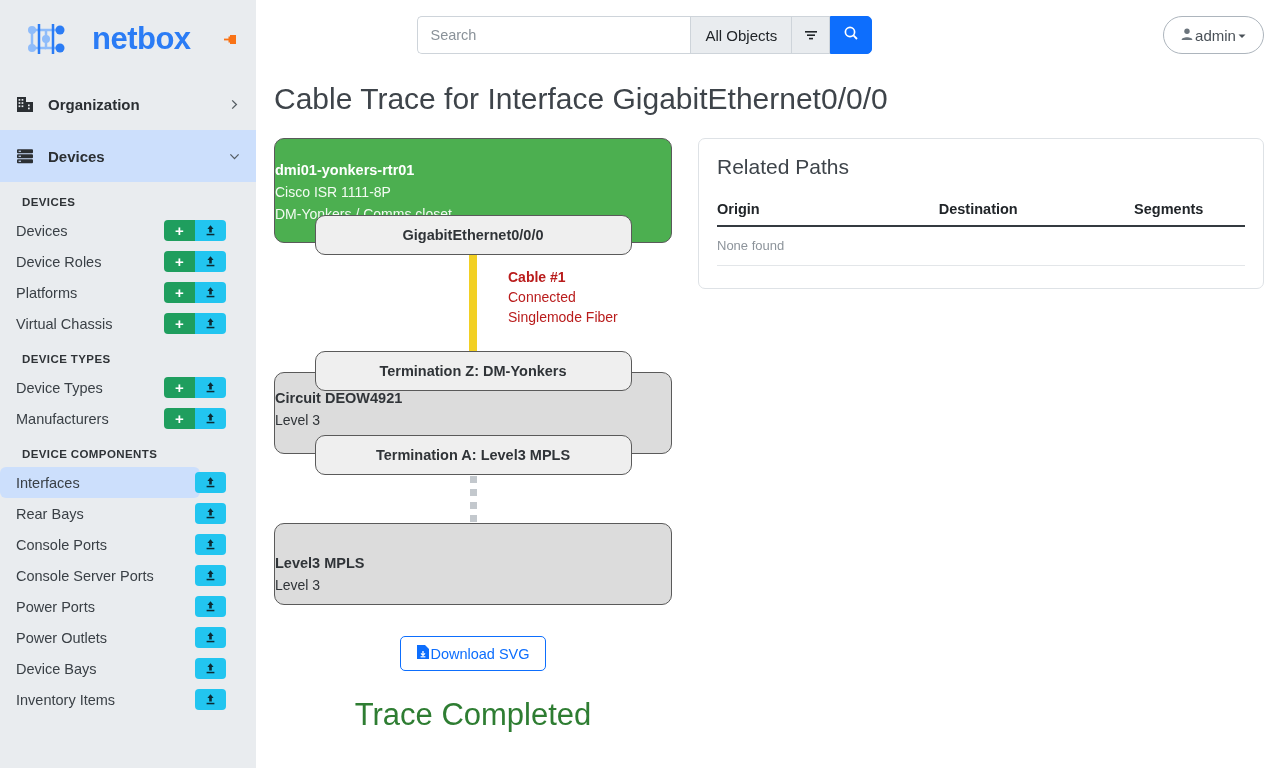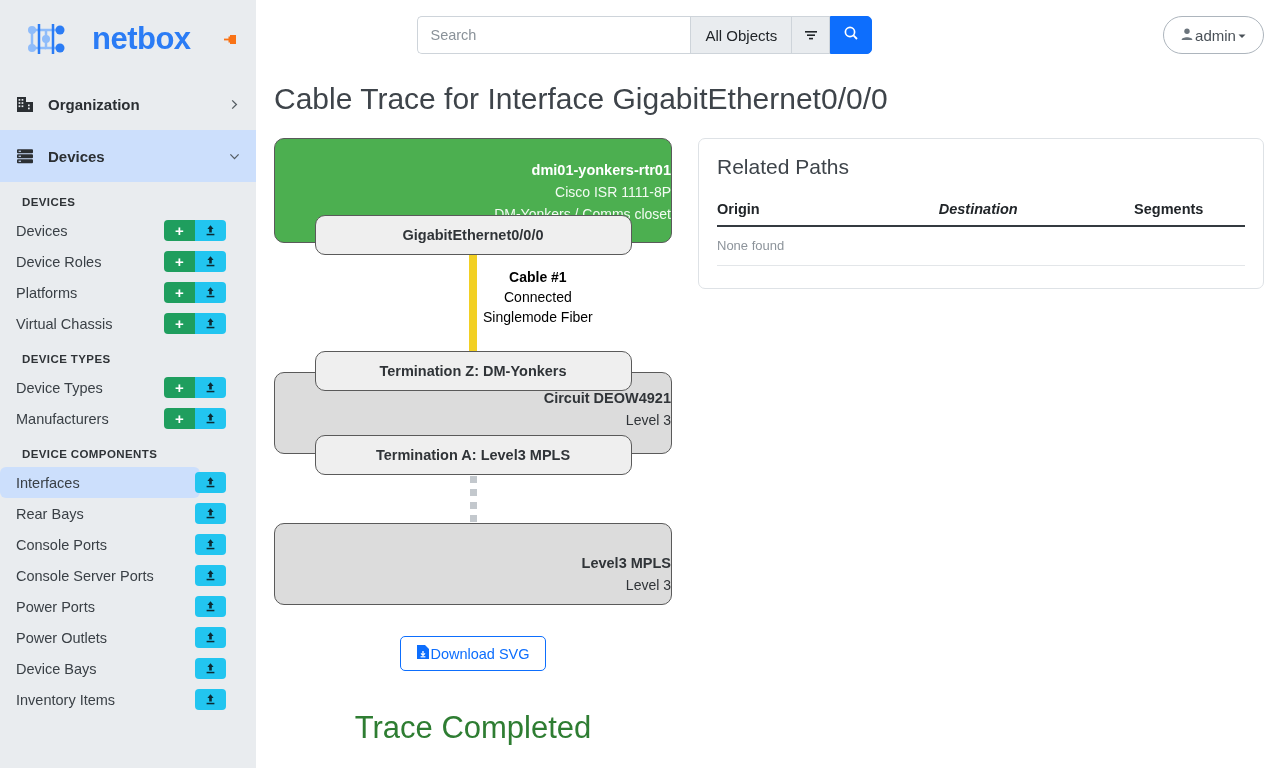--- a/index.html
+++ b/index.html
@@ -109,21 +109,21 @@
     font-size: 30px; color: #3e444a; font-weight: 400;
     padding: 12px 0 0 18px;
   }
 
   .content { display: flex; padding: 22px 16px 0 18px; gap: 26px; }
   .trace-col { width: 398px; flex: 0 0 398px; position: relative; }
 
   
   .node {
     border: 1px solid #5a5a5a; border-radius: 10px;
-    text-align: right; position: relative;
+    text-align: left; position: relative;
   }
   .node .n-title { font-weight: 700; font-size: 14.5px; }
   .node .n-sub { font-size: 14px; margin-top: 6px; }
 
   .node-device {
     background: #4caf50; color: #ffffff;
     width: 398px; height: 105px;
     padding-top: 23px; margin-bottom: -28px;
   }
   .node-device .n-title { color: #fff; }
@@ -135,22 +135,22 @@
     display: flex; align-items: center; justify-content: center;
     margin: 0 auto; position: relative; z-index: 3;
   }
 
   .cable-seg { position: relative; height: 96px; }
   .cable-line {
     position: absolute; left: 50%; transform: translateX(-50%);
     top: 0; bottom: 0; width: 8px; background: #f2d024;
   }
   .cable-label {
-    position: absolute; left: 50%; margin-left: 10px; top: 12px;
-    text-align: center; line-height: 20px; color: #000000; font-size: 14px;
+    position: absolute; left: 50%; margin-left: 35px; top: 12px;
+    text-align: left; line-height: 20px; color: #b91c1c; font-size: 14px;
   }
   .cable-label .c-name { font-weight: 700; }
 
   .circuit-wrap { position: relative; }
   .node-circuit {
     background: #dcdcdc; color: #303438;
     width: 398px; height: 82px;
     padding-top: 17px;
     position: relative; z-index: 1;
     margin-top: -19px; margin-bottom: -19px;
@@ -170,21 +170,21 @@
   .dl-wrap { display: flex; justify-content: center; margin-top: 31px; }
   .dl-btn {
     display: flex; align-items: center; gap: 0;
     border: 1px solid #0d6efd; border-radius: 5px;
     color: #0d6efd; background: #fff;
     padding: 7px 15px; font-size: 14.5px; cursor: pointer;
     font-family: "Liberation Sans", sans-serif;
   }
   .trace-status {
     text-align: center; color: #2e7d32;
-    font-size: 31px; margin-top: 39px;
+    font-size: 31px; margin-top: 26px;
   }
 
   
   .paths-col { flex: 1 1 auto; }
   .card {
     border: 1px solid #dee2e6; border-radius: 7px;
     background: #fff; padding: 16px 18px 22px 18px;
     width: 566px;
   }
   .card-title { font-size: 21px; color: #3e444a; font-weight: 400; margin-bottom: 22px; }
@@ -192,21 +192,21 @@
   table.paths th {
     text-align: left; font-size: 14.5px; color: #212529;
     font-weight: 700; padding-bottom: 8px;
     border-bottom: 2px solid #343a40;
   }
   table.paths td {
     font-size: 13px; color: #8d949b;
     padding: 11px 0 12px 0; border-bottom: 1px solid #e3e6e9;
   }
   th.c-origin { width: 42%; }
-  th.c-dest { width: 37%; font-style: italic; }
+  th.c-dest { width: 37%; }
 </style>
 </head>
 <body>
 
 <div class="app">
 
   <aside class="sidebar">
 
     <div class="brand">
       <div class="brand-logo">

